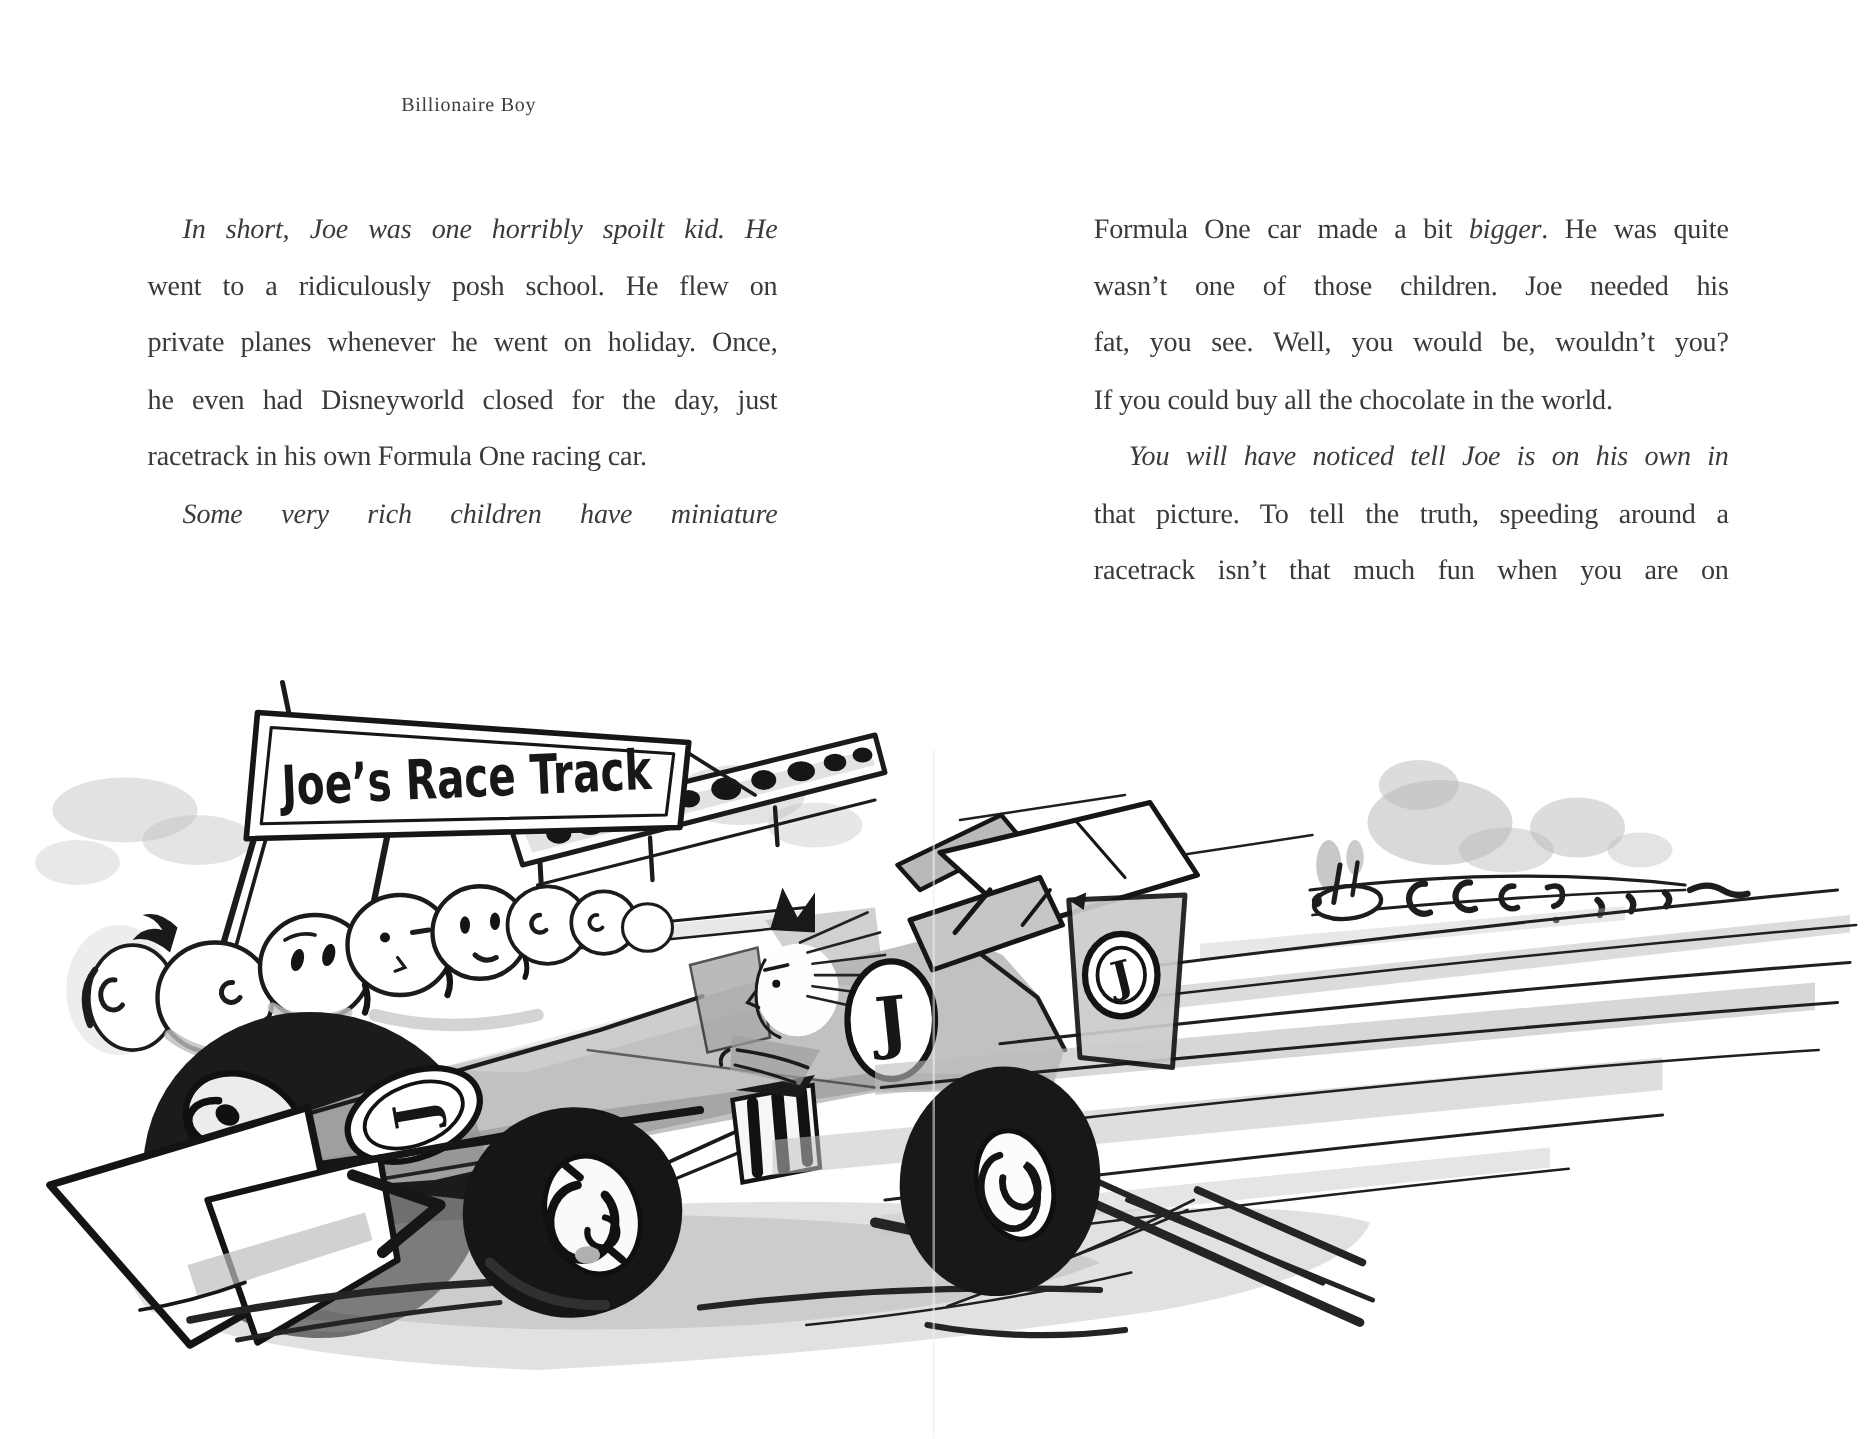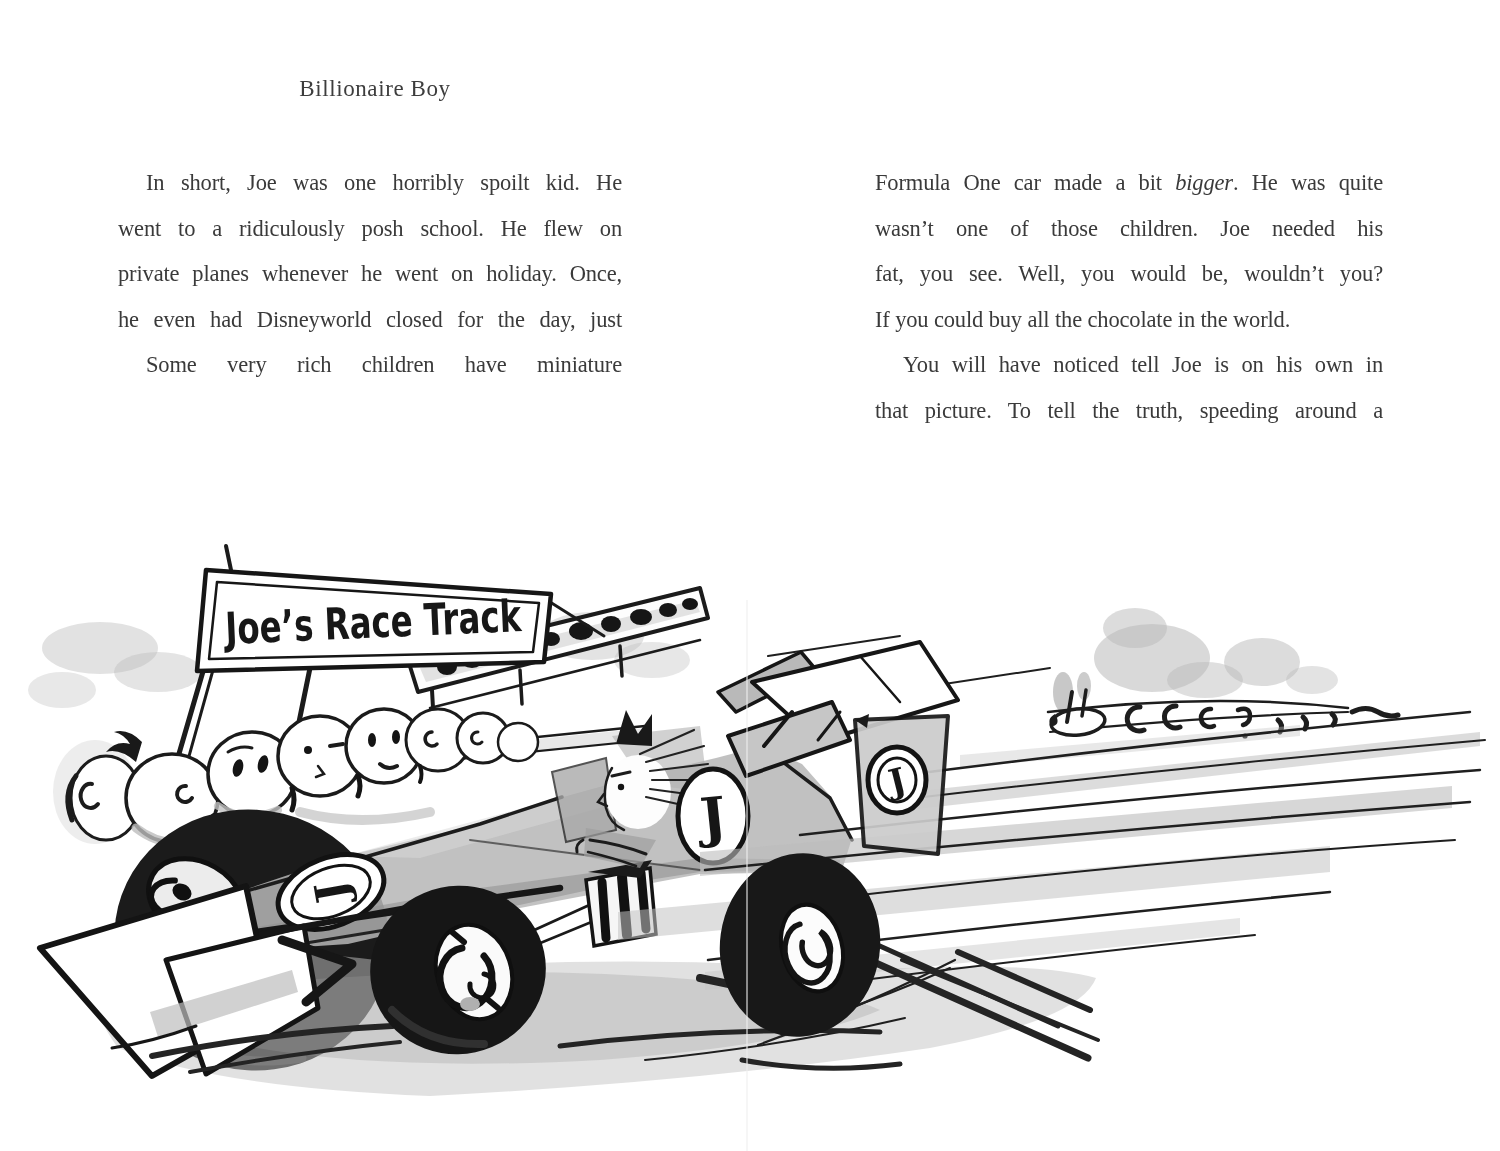--- a/index.html
+++ b/index.html
@@ -1,54 +1,56 @@
 <!DOCTYPE html>
 <html><head>
 <meta charset="utf-8">
 <style>
   html,body{margin:0;padding:0;background:#ffffff;}
   .spread{position:relative;width:1500px;height:1151px;background:#ffffff;overflow:hidden;
           font-family:"Liberation Serif", serif;color:#3a3a3a;}
-  .running-header{position:absolute;top:76px;width:750px;text-align:center;font-size:23px;
+  .running-header{position:absolute;top:76px;width:750px;text-align:center;font-size:16px;
           letter-spacing:.6px;color:#3d3d3d;}
   .running-header.left{left:0;}
   .running-header.right{left:750px;font-style:italic;}
   .textcol{position:absolute;top:160px;}
   .textcol.left{left:118px;width:504px;}
   .textcol.right{left:875px;width:508px;}
   .bline{width:100%;box-sizing:border-box;height:45.5px;line-height:45.5px;font-size:22.5px;
          letter-spacing:-0.15px;white-space:nowrap;text-align:left;color:#3a3a3a;}
   .bline.just{text-align:justify;text-align-last:justify;}
-  .bline.ind{padding-left:28px;}
+  .bline.ind{padding-left:28px;font-style:italic;}
   .bline em{font-style:italic;}
   .illustration{position:absolute;left:0;top:540px;width:1500px;height:611px;}
   svg text.bannertxt{font-family:"DejaVu Sans",sans-serif;font-weight:700;fill:#171717;}
   svg text.logoJ{font-family:"DejaVu Serif",serif;font-weight:700;fill:#161616;text-anchor:middle;}
 </style>
 </head>
 <body>
 
 <div class="spread">
 
   <div class="running-header left">Billionaire Boy</div>
 
   <div class="textcol left" id="left-lines">
       <div class="bline just ind"><span>In short, Joe was one horribly spoilt kid. He</span></div>
       <div class="bline just"><span>went to a ridiculously posh school. He flew on</span></div>
       <div class="bline just"><span>private planes whenever he went on holiday. Once,</span></div>
       <div class="bline just"><span>he even had Disneyworld closed for the day, just</span></div>
+      <div class="bline"><span>racetrack in his own Formula One racing car.</span></div>
       <div class="bline just ind"><span>Some very rich children have miniature</span></div>
     </div>
   <div class="textcol right" id="right-lines">
       <div class="bline just"><span>Formula One car made a bit </span><em>bigger</em><span>. He was quite</span></div>
       <div class="bline just"><span>wasn’t one of those children. Joe needed his</span></div>
       <div class="bline just"><span>fat, you see. Well, you would be, wouldn’t you?</span></div>
       <div class="bline"><span>If you could buy all the chocolate in the world.</span></div>
       <div class="bline just ind"><span>You will have noticed tell Joe is on his own in</span></div>
       <div class="bline just"><span>that picture. To tell the truth, speeding around a</span></div>
+      <div class="bline just"><span>racetrack isn’t that much fun when you are on</span></div>
     </div>
 
   <div class="illustration">
   <svg width="1500" height="611" viewBox="0 0 1500 611" xmlns="http://www.w3.org/2000/svg">
 
     <g fill="#b9b9b9" stroke="none">
       <ellipse cx="100" cy="108" rx="58" ry="26" opacity=".42"></ellipse>
       <ellipse cx="158" cy="132" rx="44" ry="20" opacity=".38"></ellipse>
       <ellipse cx="62" cy="150" rx="34" ry="18" opacity=".32"></ellipse>
       <ellipse cx="95" cy="252" rx="42" ry="52" opacity=".25"></ellipse>

